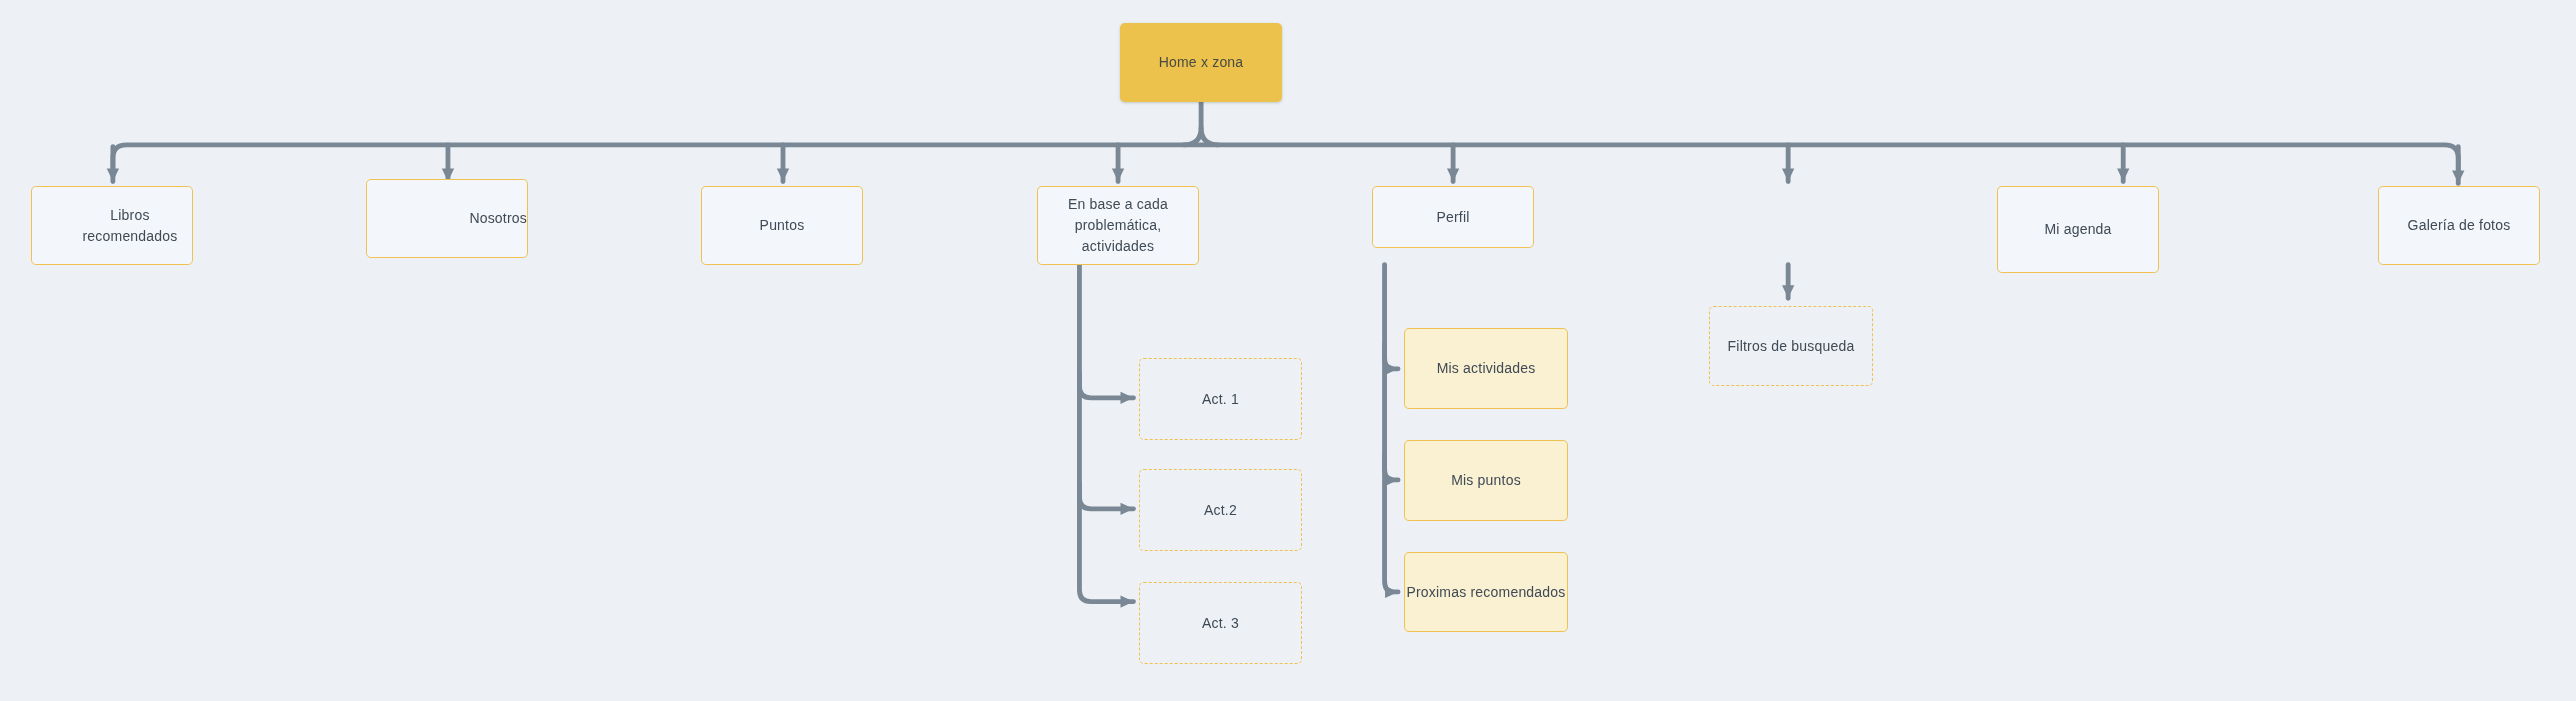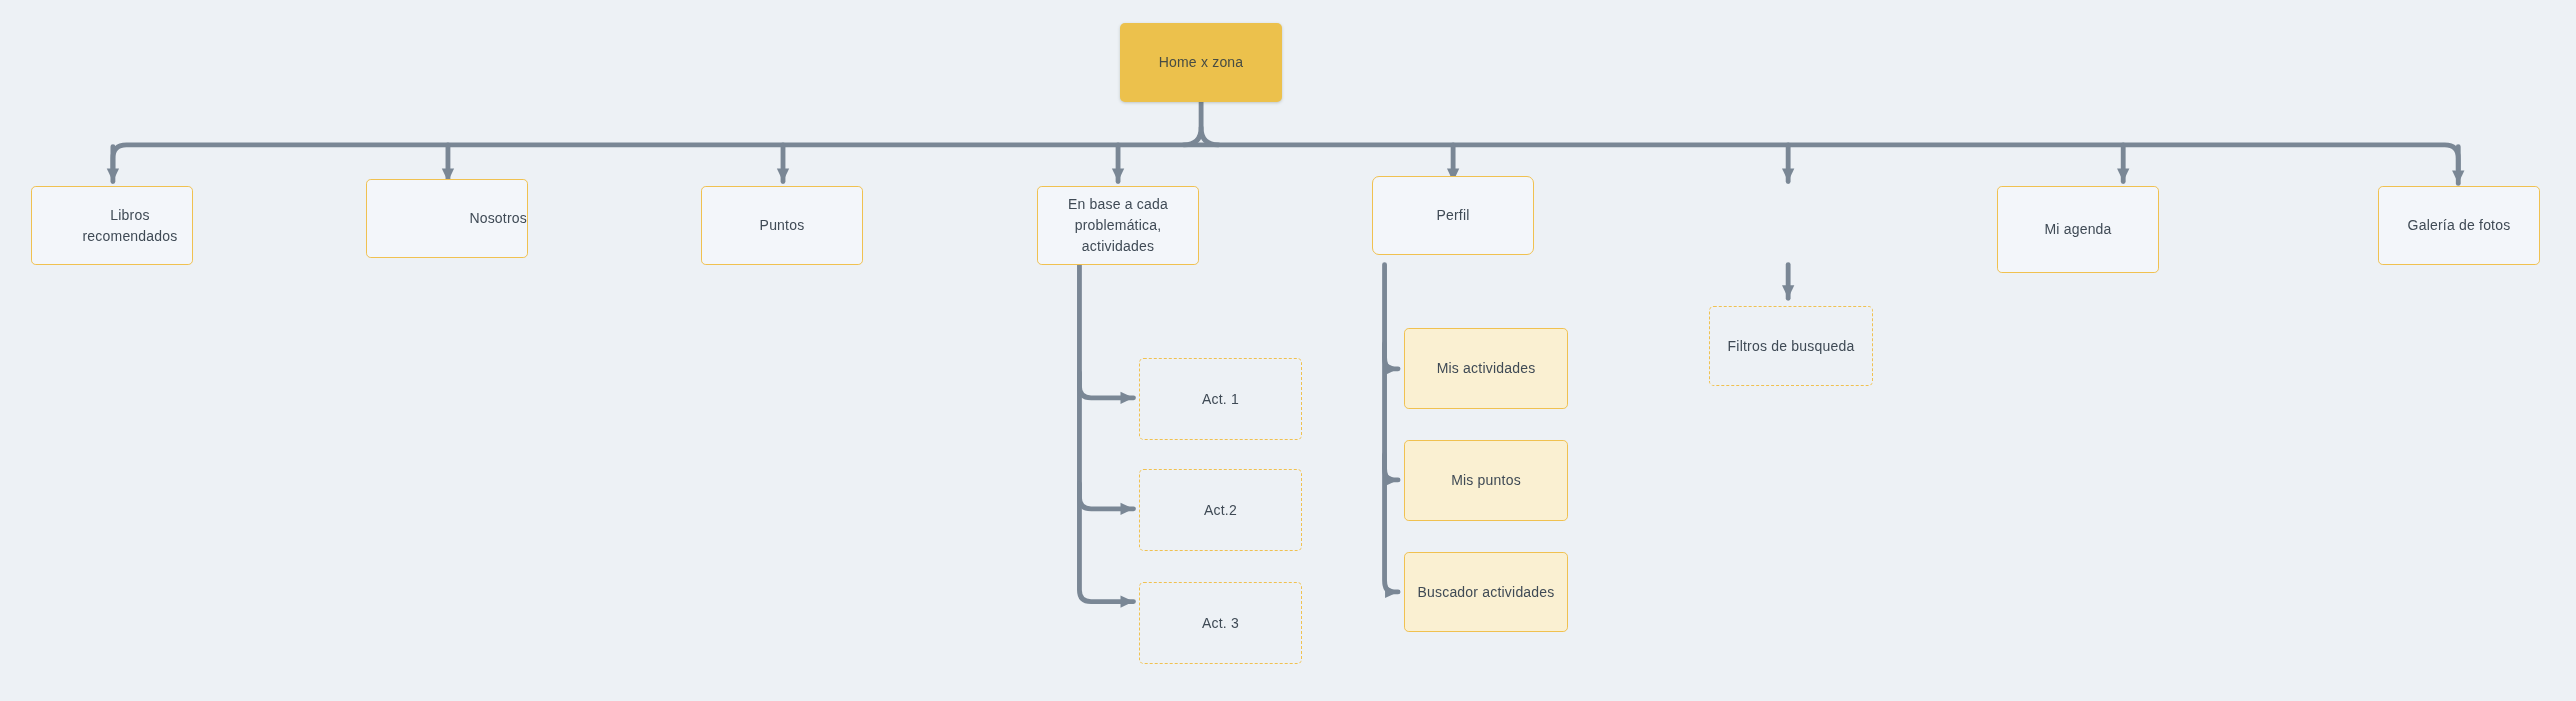--- a/index.html
+++ b/index.html
@@ -95,21 +95,21 @@
     <span>Nosotros</span>
   </div>
   <div class="node node--plain" style="left:701px;top:186px;width:162px;height:79px;">
     <span>Puntos</span>
   </div>
   <div class="node node--plain" style="left:1037px;top:186px;width:162px;height:79px;">
     <span>En base a cada
 problemática,
 actividades</span>
   </div>
-  <div class="node node--plain" style="left:1372px;top:176px;width:162px;height:79px;border-radius:7px;">
+  <div class="node node--plain" style="left:1372px;top:186px;width:162px;height:62px;">
     <span>Perfil</span>
   </div>
   <div class="node node--plain" style="left:1997px;top:186px;width:162px;height:87px;">
     <span>Mi agenda</span>
   </div>
   <div class="node node--plain" style="left:2378px;top:186px;width:162px;height:79px;">
     <span>Galería de fotos</span>
   </div>
 
   <div class="node node--dashed" style="left:1139px;top:358px;width:163px;height:82px;">
@@ -122,21 +122,21 @@
     <span>Act. 3</span>
   </div>
 
   <div class="node node--cream" style="left:1404px;top:328px;width:164px;height:81px;">
     <span>Mis actividades</span>
   </div>
   <div class="node node--cream" style="left:1404px;top:440px;width:164px;height:81px;">
     <span>Mis puntos</span>
   </div>
   <div class="node node--cream" style="left:1404px;top:552px;width:164px;height:80px;">
-    <span>Buscador actividades</span>
+    <span>Proximas recomendados</span>
   </div>
 
   <div class="node node--dashed" style="left:1709px;top:306px;width:164px;height:80px;">
     <span>Filtros de busqueda</span>
   </div>
 
 </div>
 
 
 </body></html>

